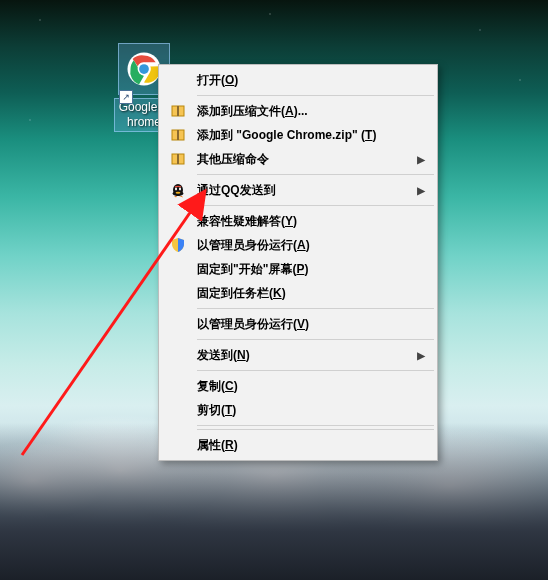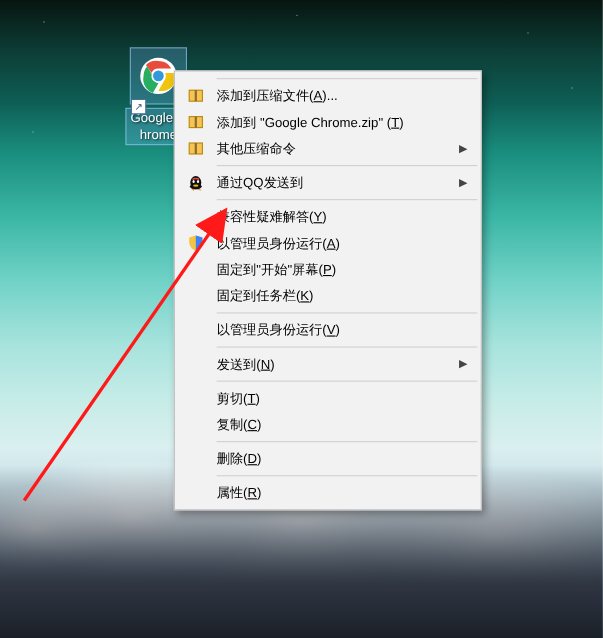--- a/index.html
+++ b/index.html
@@ -103,20 +103,21 @@
     color: #000;
   }
   .ctx .row {
     display: flex;
     align-items: center;
     height: 24px;
     padding: 0 28px 0 36px;
     position: relative;
     cursor: default;
     white-space: nowrap;
+    font-weight: bold;
   }
   .ctx .row.bold { font-weight: 700; }
   .ctx .sep {
     height: 1px;
     background: #d0d0d0;
     margin: 3px 1px 3px 36px;
   }
   .ctx .ic {
     position: absolute;
     left: 8px; top: 50%; transform: translateY(-50%);
@@ -155,20 +156,23 @@
       <circle cx="24" cy="24" r="8.5" fill="#fff"></circle>
       <circle cx="24" cy="24" r="6.5" fill="#3498db"></circle>
     </svg>
   </div>
   <span class="shortcut-arrow">↗</span>
   <span class="lbl">Google Chrome</span>
 </div>
 
 <div class="ctx">
 
+  <div class="row bold">
+    <span><span>打开</span>(<span class="access">O</span>)</span>
+  </div>
 
   <div class="sep"></div>
 
   <div class="row">
     <span class="ic">
       <svg width="16" height="16" viewBox="0 0 16 16">
           <rect x="2" y="3" width="12" height="10" fill="#f6c453" stroke="#b8860b"></rect>
           <rect x="7" y="3" width="2" height="10" fill="#8c6b2f"></rect>
         </svg>
     </span>
@@ -249,33 +253,30 @@
   <div class="sep"></div>
 
   <div class="row">
     <span><span>发送到</span>(<span class="access">N</span>)</span>
     <span class="sub">▶</span>
   </div>
 
   <div class="sep"></div>
 
   <div class="row">
+    <span><span>复制</span>(<span class="access">C</span>)</span>
+  </div>
+
+  <div class="row">
     <span><span>剪切</span>(<span class="access">T</span>)</span>
   </div>
 
-  <div class="row">
-    <span><span>复制</span>(<span class="access">C</span>)</span>
-  </div>
-
-  <div class="sep"></div>
-
-
-  <div class="row">
-    <span><span>删除</span>(<span class="access">D</span>)</span>
-  </div>
+  <div class="sep"></div>
+
+
 
 
   <div class="sep"></div>
 
   <div class="row">
     <span><span>属性</span>(<span class="access">R</span>)</span>
   </div>
 
 </div>
 

